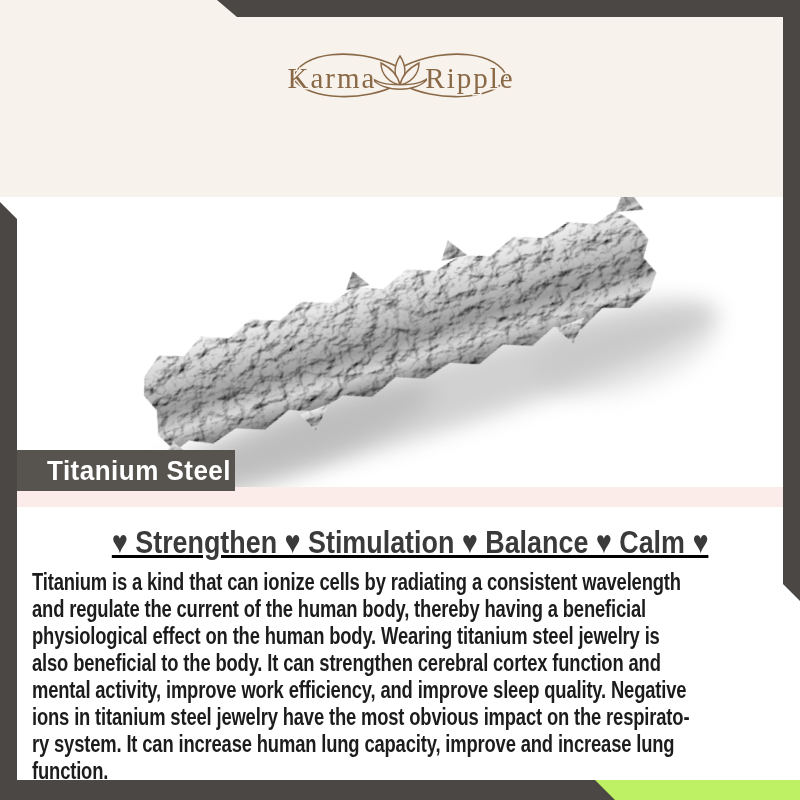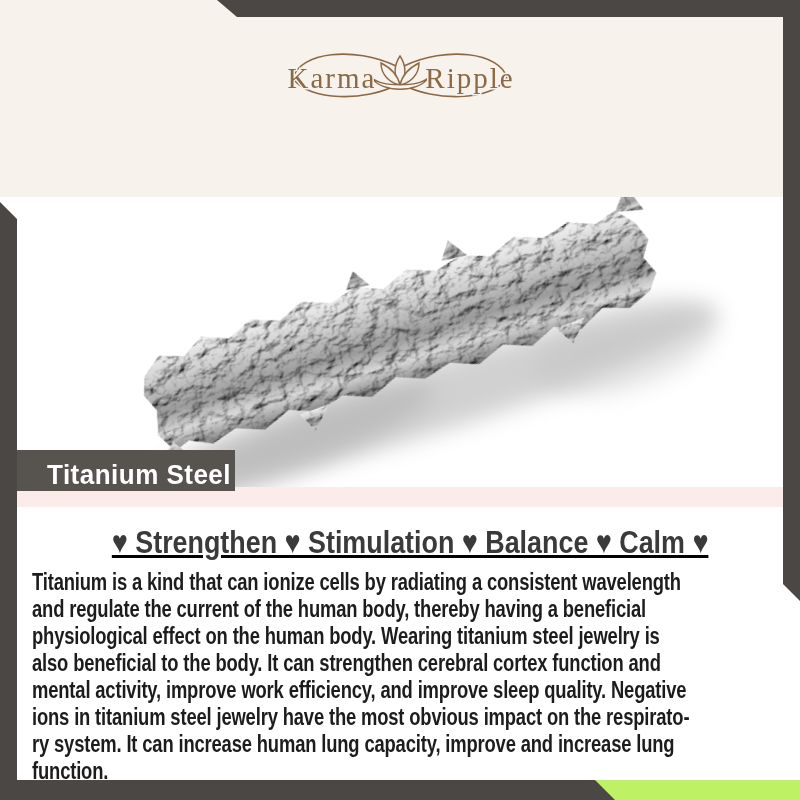--- a/index.html
+++ b/index.html
@@ -11,21 +11,21 @@
   
   .header-section{position:absolute;left:0;top:0;width:800px;height:197px;background:#f8f2ec;z-index:1;}
   .title-panel{position:absolute;left:145px;top:137px;width:512px;height:60px;background:#fcf9f5;z-index:2;
     display:flex;align-items:center;justify-content:center;}
   .section-title{font-weight:bold;font-size:40px;color:#3f3c3a;white-space:nowrap;
     transform:scaleX(0.78);letter-spacing:-0.5px;}
   .photo-panel{position:absolute;left:0;top:197px;width:800px;height:290px;background:#ffffff;z-index:1;}
   .pink-strip{position:absolute;left:10px;top:487px;width:790px;height:20px;background:#fbece9;z-index:1;}
   .text-panel{position:absolute;left:17px;top:507px;width:783px;height:273px;background:#ffffff;z-index:1;}
   .label-band{position:absolute;left:17px;top:450px;width:218px;height:41px;background:#57534f;z-index:3;
-    display:flex;align-items:flex-end;}
+    display:flex;align-items:center;}
   .label-text{color:#ffffff;font-weight:bold;font-size:28px;white-space:nowrap;
     margin-left:30px;transform:scaleX(0.93);transform-origin:left center;letter-spacing:0.5px;}
   
   .brand-logo{position:absolute;left:270px;top:44px;width:260px;height:66px;z-index:3;}
   .brand-logo text{font-family:"Liberation Serif",serif;fill:#8a6947;font-size:29px;letter-spacing:2px;
     paint-order:stroke;stroke:#f8f2ec;stroke-width:3px;}
   
   .benefits-heading-row{position:absolute;left:19px;top:521px;width:783px;height:42px;z-index:4;
     display:flex;align-items:center;justify-content:center;text-decoration:underline;}
   .benefits-heading{font-weight:bold;font-size:32px;color:#3a3a3a;white-space:nowrap;transform:scaleX(0.84);}

